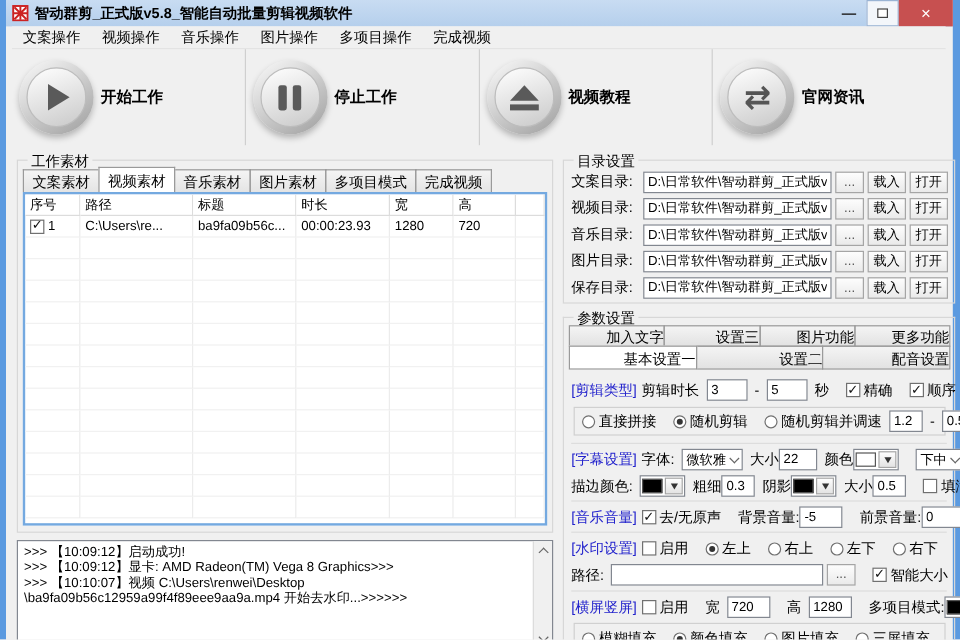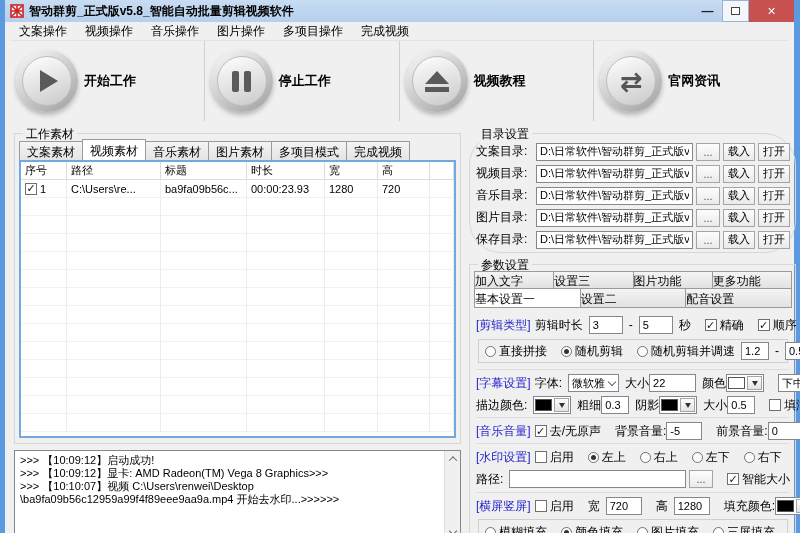--- a/index.html
+++ b/index.html
@@ -63,33 +63,33 @@
   .logbox { position:absolute; left:9px; top:450px; width:447px; height:90px; background:#fff; border:1px solid #828790; }
   .log-text { position:absolute; inset:3px 18px 3px 5px; font-size:11px; line-height:13px; white-space:pre-wrap; word-break:break-all; overflow:hidden; }
   .log-scroll { position:absolute; top:0; right:0; bottom:0; width:16px; background:#f0f0f0; border-left:1px solid #dcdcdc; }
   .sarrow { position:absolute; left:0; right:0; height:16px; display:flex; align-items:center; justify-content:center; }
   .sarrow.up { top:0; } .sarrow.down { bottom:0; }
   .chev { width:6px; height:6px; border-right:1.6px solid #666; border-bottom:1.6px solid #666; }
   .chev.up { transform:rotate(-135deg) translate(-1px,-1px); }
   .chev.down { transform:rotate(45deg); }
 
   
-  .gb-dirs { left:464px; top:133px; width:327px; height:120px;border-radius:32px; }
+  .gb-dirs { left:464px; top:133px; width:327px; height:120px; }
   .dir-row { position:absolute; left:6px; right:5px; height:19px; display:flex; align-items:center; }
   .dir-label { width:60px; flex:0 0 auto; }
   .tbx { height:18px; border:1px solid #828790; background:#fff; font-size:11px; font-family:"Liberation Sans",sans-serif; padding:1px 3px; color:#000; }
   .dir-val { flex:1; min-width:0; }
   .btn { height:18px; background:linear-gradient(#fdfdfd,#eaeaea); border:1px solid #a5a5a5; font-size:11px; display:inline-flex; align-items:center; justify-content:center; margin-left:3px; flex:0 0 auto; }
   .btn.browse { width:24px; color:#555; }
   .btn.w32 { width:32px; }
 
   
   .gb-params { left:464px; top:264px; width:327px; height:269px; border-bottom:none; }
   .ptab-row { position:absolute; left:4px; right:4px; display:flex; }
-  .ptab { flex:1; text-align:left; border:1px solid #9a9a9a; background:linear-gradient(#f4f4f4,#e2e2e2); font-size:12px; padding:1px 0; margin-right:-1px; }
+  .ptab { flex:1; text-align:right; border:1px solid #9a9a9a; background:linear-gradient(#f4f4f4,#e2e2e2); font-size:12px; padding:1px 0; margin-right:-1px; }
   .ptab.active { background:#fff; position:relative; z-index:2; }
   .row1 { top:6px; height:18px; }
   .row2 { top:23px; height:20px; }
   .ptab2 { padding:2px 0 3px; }
   .prow { position:absolute; left:6px; right:5px; height:20px; display:flex; align-items:center; white-space:nowrap; }
   .slabel { color:#2222cc; margin-right:4px; flex:0 0 auto; }
   .num { width:34px; text-align:left; }
   .sep { position:absolute; left:6px; right:6px; height:1px; background:#ddd; }
   .subpanel { position:absolute; left:8px; right:7px; height:24px; border:1px solid #d0d0d0; display:flex; align-items:center; padding:0 6px; white-space:nowrap; }
   .gap6 { margin-left:6px; } .gap10 { margin-left:14px; } .gap14 { margin-left:14px; }
@@ -420,21 +420,21 @@
     <div class="sep" style="top:104px;"></div>
 
     <div class="prow" style="top:108px;">
       <span class="slabel">[字幕设置]</span>
       <span>字体:</span>
       <span class="combo gap6" style="width:56px;">
           <span>微软雅</span>
           <span class="chev down"></span>
         </span>
       <span class="gap6">大小</span>
-      <input class="tbx" style="width: 47px;" value="22">
+      <input class="tbx" style="width: 32px;" value="22">
       <span class="gap6">颜色</span>
       <span class="ddcolor">
           <span class="swatch" style="background: rgb(255, 255, 255);"></span>
           <span class="ddbtn">
             <span class="tri-down"></span>
           </span>
         </span>
       <span class="combo gap10" style="width:50px;">
           <span>下中</span>
           <span class="chev down"></span>
@@ -503,21 +503,21 @@
     <div class="sep" style="top:227px;"></div>
 
     <div class="prow" style="top:231px;">
       <span class="slabel">[横屏竖屏]</span>
       <span class="cb"></span>
       <span class="cb-lab">启用</span>
       <span class="gap14">宽</span>
       <input class="tbx gap6" style="width: 36px;" value="720">
       <span class="gap10">高</span>
       <input class="tbx gap6" style="width: 36px;" value="1280">
-      <span class="gap10">填充颜色:</span>
+      <span class="gap10">多项目模式:</span>
       <span class="ddcolor">
           <span class="swatch" style="background: rgb(0, 0, 0);"></span>
           <span class="ddbtn">
             <span class="tri-down"></span>
           </span>
         </span>
     </div>
 
     <div class="subpanel" style="top:254px; height:26px;">
       <span class="radio"></span>

